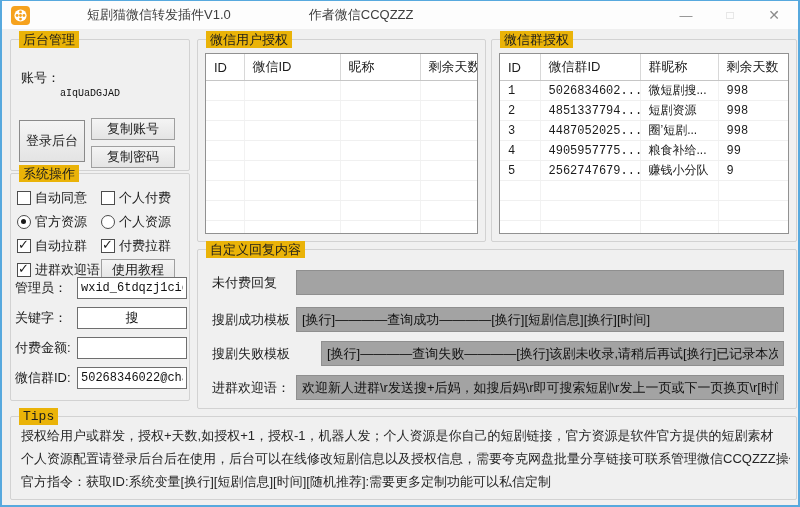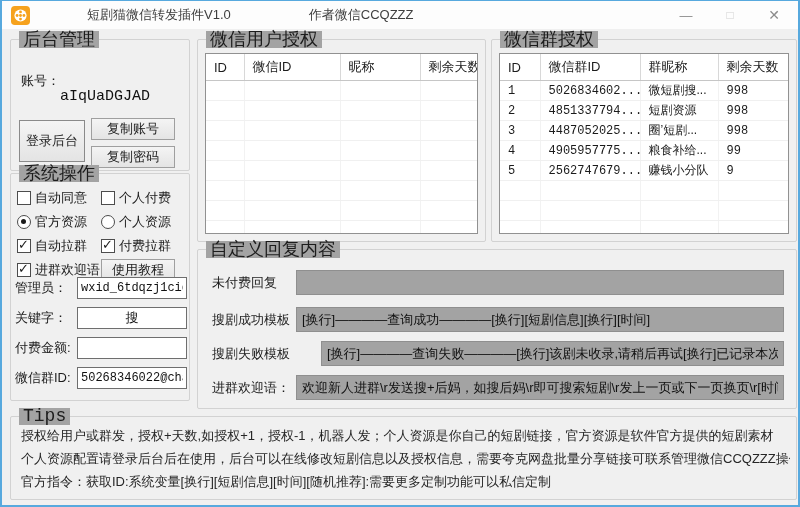--- a/index.html
+++ b/index.html
@@ -14,32 +14,32 @@
   .win-title{margin-left:9px;font-size:13px;color:#3e3e3e;}
   .win-subtitle{margin-left:30px;font-size:13px;color:#3e3e3e;}
   .win-controls{margin-left:auto;display:flex;align-items:center;height:100%;}
   .win-btn{width:44px;height:100%;display:flex;align-items:center;justify-content:center;
     font-size:13px;color:#8b8b8b;cursor:default;}
   .win-btn.max{color:#d2d2d2;font-size:12px;}
   .win-btn.close{font-size:14px;margin-right:2px;}
   
   .win-body{position:absolute;left:0;right:0;top:28px;bottom:0;background:#f0f0f0;}
   .gbox{position:absolute;border:1px solid #d2d2d2;border-radius:2px;box-sizing:border-box;}
-  .gbox>.legend{position:absolute;top:-9px;left:8px;background:#a3a3a3;padding:0 4px;
-    font-size:18px;color:#1c1c1c;line-height:17px;white-space:nowrap;text-align:right;}
+  .gbox>.legend{position:absolute;top:-9px;left:8px;background:#eab308;padding:0 4px;
+    font-size:13px;color:#1c1c1c;line-height:17px;white-space:nowrap;text-align:right;}
   
   #gb-backend{left:8px;top:10px;width:180px;height:132px;}
   #gb-sysops{left:8px;top:144px;width:180px;height:228px;}
   #gb-user-auth{left:195px;top:10px;width:289px;height:203px;}
   #gb-group-auth{left:489px;top:10px;width:306px;height:203px;}
   #gb-custom{left:195px;top:220px;width:600px;height:160px;}
   #gb-tips{left:8px;top:387px;width:787px;height:84px;}
   
   .cred-row{position:absolute;left:10px;display:flex;align-items:center;font-size:13px;color:#1c1c1c;}
-  .cred-row .val{font-size:15px;color:#111;margin-top:32px;}
+  .cred-row .val{font-size:10px;color:#111;margin-top:32px;}
   #row-account{top:16px;} #row-password{top:57px;}
   .btn{box-sizing:border-box;background:linear-gradient(#f4f4f4,#e4e4e4);border:1px solid #9f9f9f;
     font-size:13px;color:#1c1c1c;display:flex;align-items:center;justify-content:center;
     cursor:default;font-family:inherit;}
   #btn-login{position:absolute;left:8px;top:80px;width:66px;height:42px;border-color:#8a8a8a;}
   #btn-copy-account{position:absolute;left:80px;top:78px;width:84px;height:22px;}
   #btn-copy-password{position:absolute;left:80px;top:106px;width:84px;height:22px;}
   
   #toggle-grid{position:absolute;left:6px;top:12px;width:168px;display:grid;
     grid-template-columns:84px 1fr;grid-auto-rows:24px;align-items:center;}

